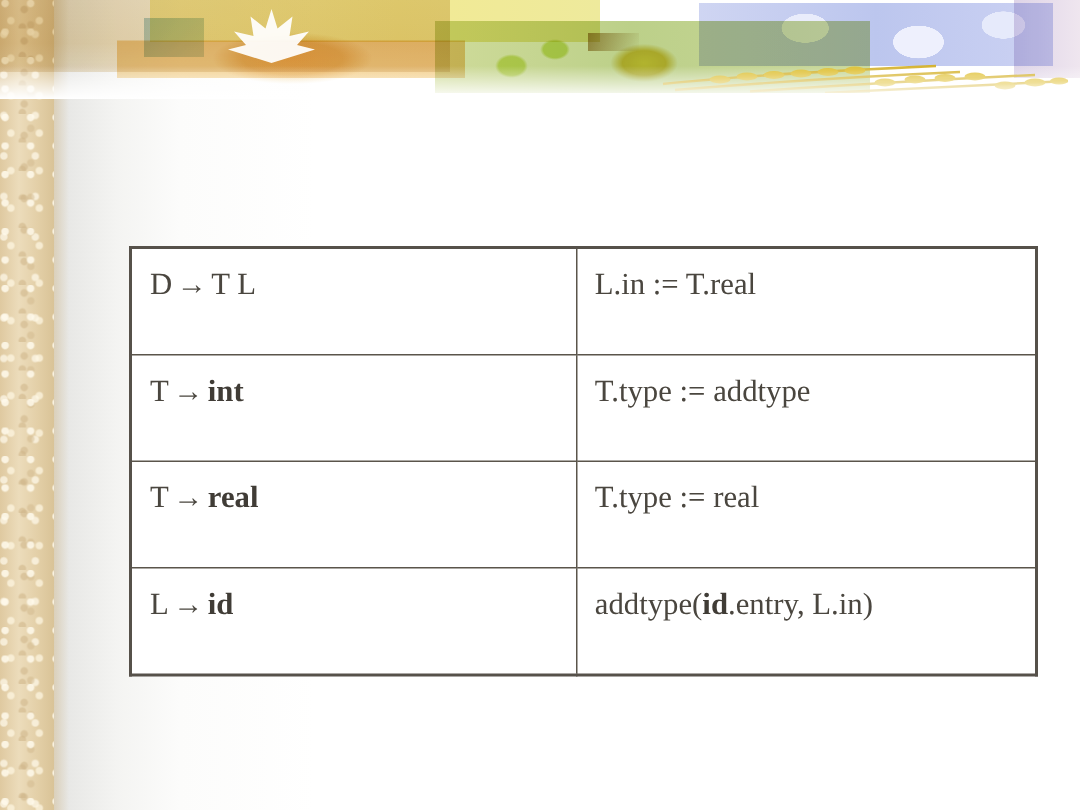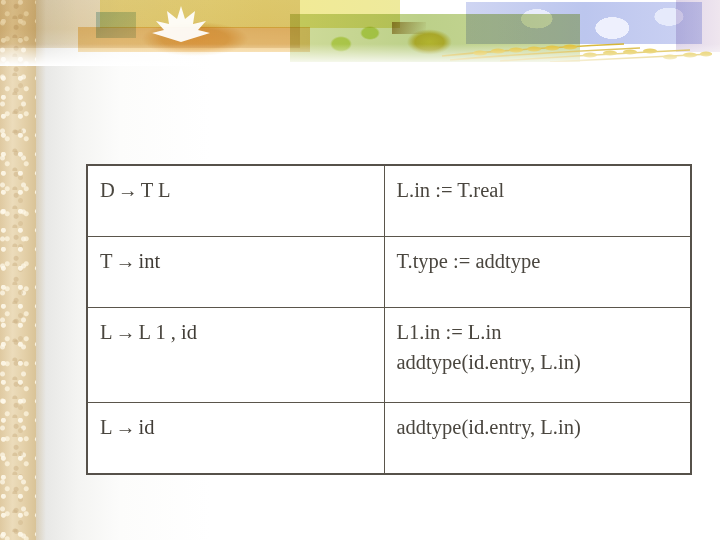--- a/index.html
+++ b/index.html
@@ -197,21 +197,21 @@
 
   .hdr { letter-spacing: .3px; }
   .r-tall { height: 52px; }
   .r-xtall { height: 76px; }
 
   .arrow {
     display: inline-block;
     padding: 0 3px;
     font-size: 20px;
   }
-  b, .bold { font-weight: normal; color: #403c36; }
+  b, .bold { font-weight: bold; color: #403c36; }
 
   .cell-line { display: block; white-space: nowrap; }
   .nowrap { white-space: nowrap; }
 </style>
 </head>
 <body>
 
 <div id="slide">
 
   <div id="left-spine"></div>
@@ -285,32 +285,31 @@
         <td class="r-tall">
           <span class="nowrap">
             <span>T</span><span class="arrow">→</span><b>int</b>
           </span>
         </td>
         <td class="r-tall">
           <span class="cell-line">T.type := addtype</span>
         </td>
       </tr>
 
-
       <tr>
-        <td class="r-xtall">
+        <td class="r-tall">
           <span class="nowrap">
-            <span>L</span><span class="arrow">→</span><span>L 1 ,</span> <b>id</b>
+            <span>T</span><span class="arrow">→</span><b>real</b>
           </span>
         </td>
-        <td class="r-xtall">
-          <span class="cell-line">L1.in := L.in</span>
-          <span class="cell-line"><span>addtype(</span><b>id</b><span>.entry, L.in)</span></span>
+        <td class="r-tall">
+          <span class="cell-line">T.type := real</span>
         </td>
       </tr>
+
 
       <tr>
         <td class="r-tall">
           <span class="nowrap">
             <span>L</span><span class="arrow">→</span><b>id</b>
           </span>
         </td>
         <td class="r-tall">
           <span class="cell-line"><span>addtype(</span><b>id</b><span>.entry, L.in)</span></span>
         </td>

